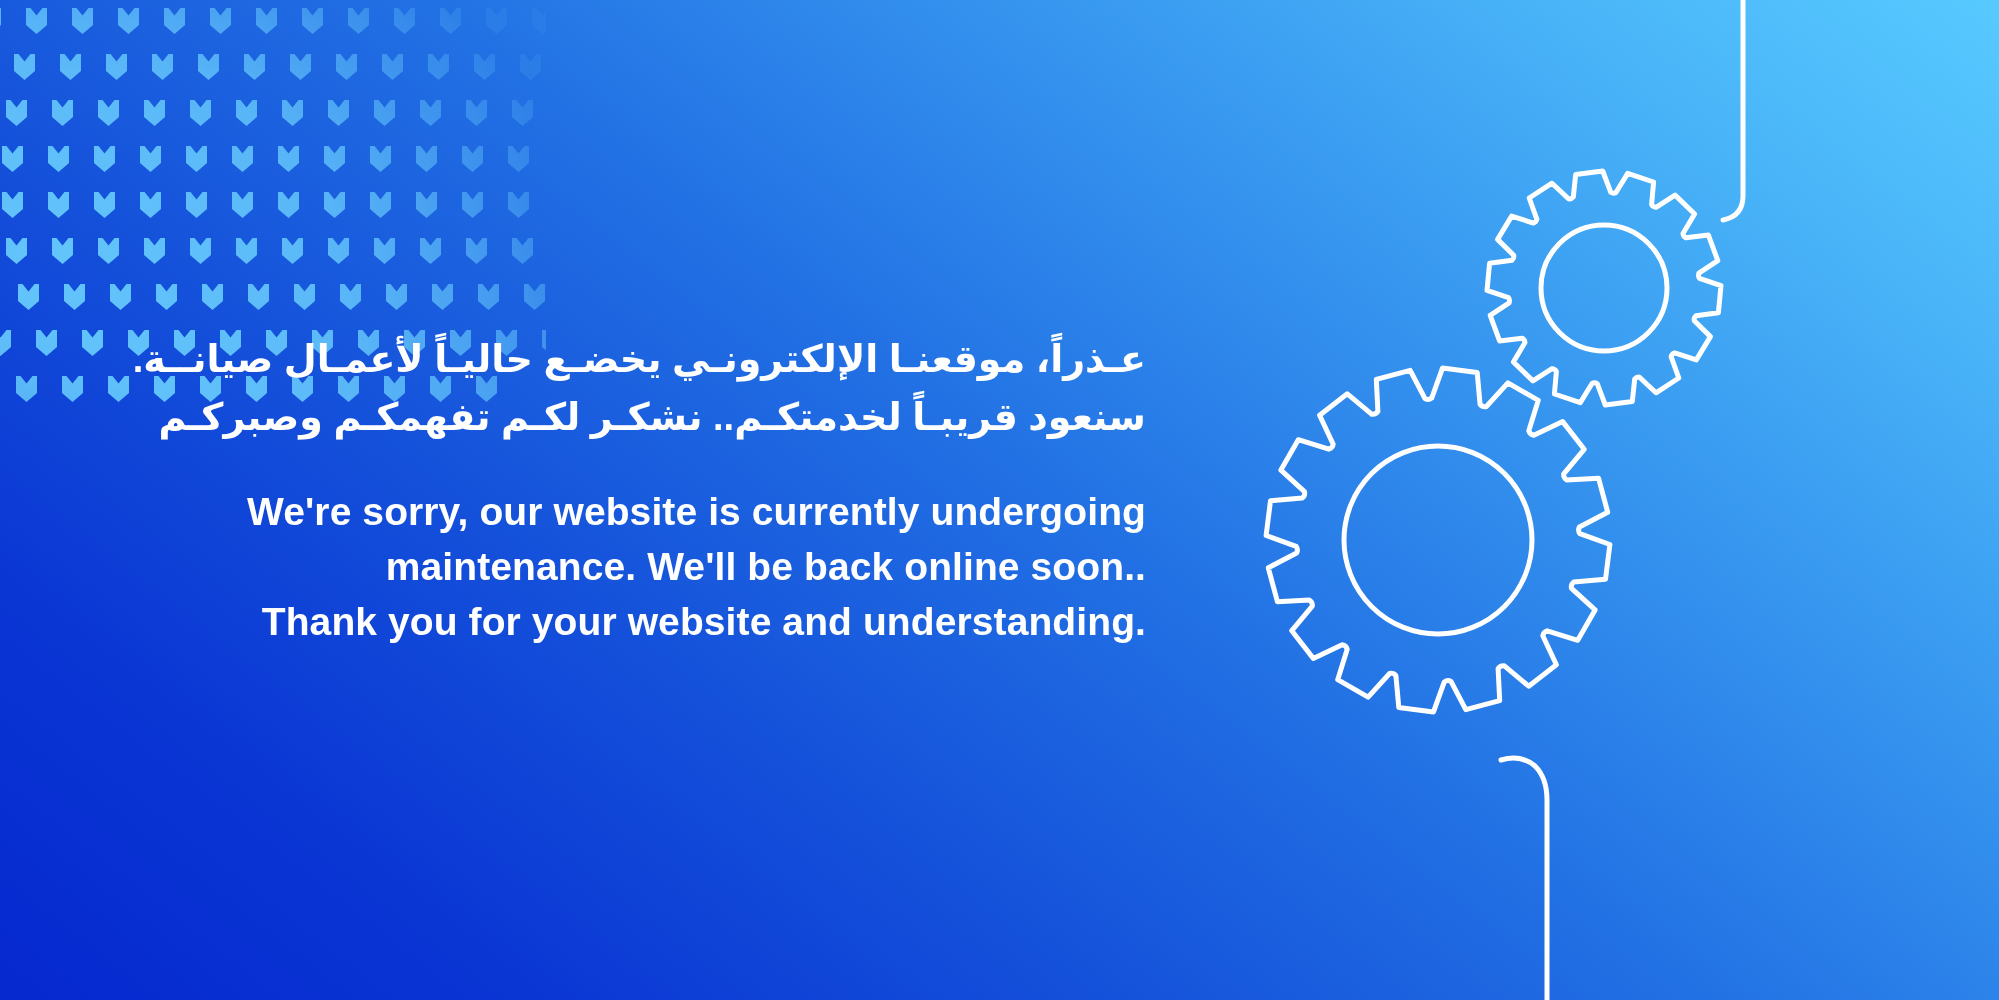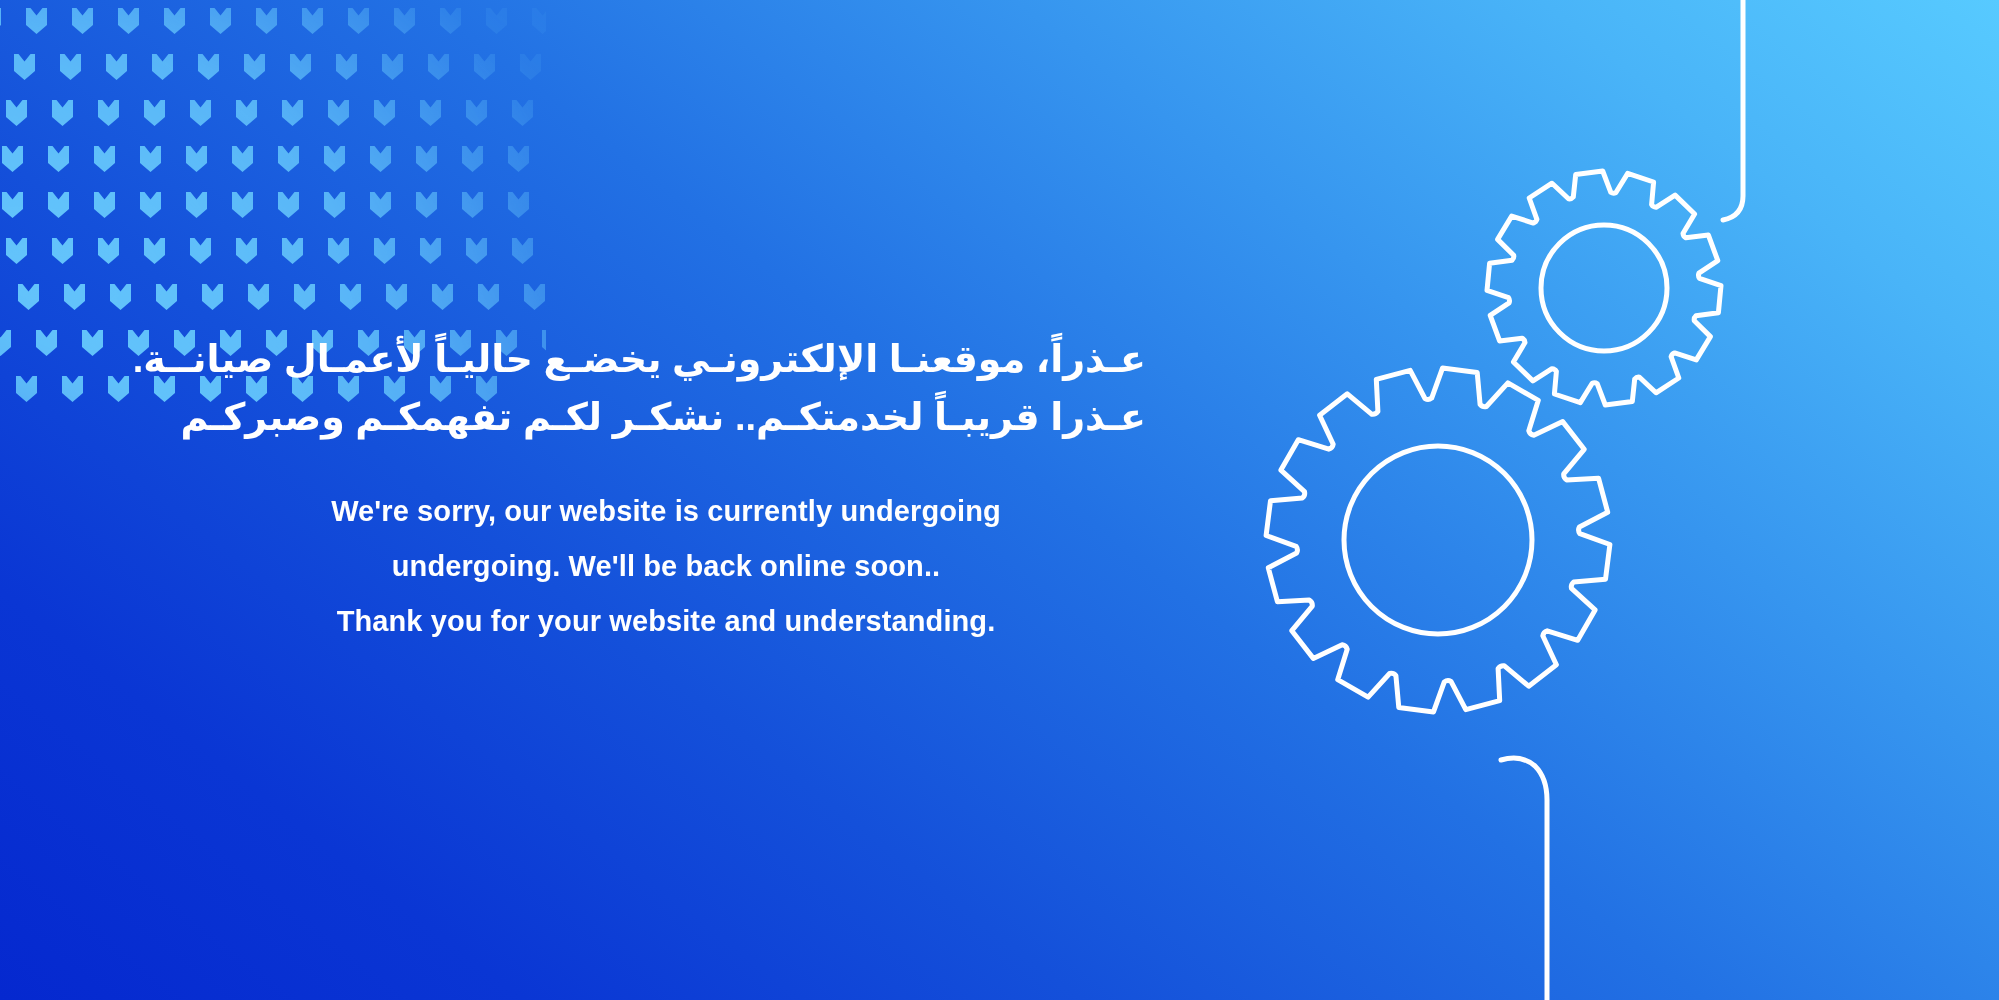--- a/index.html
+++ b/index.html
@@ -62,24 +62,24 @@
     line-height: 58px;
     letter-spacing: 0px;
     white-space: nowrap;
   }
   .ar-line { display: block; }
 
   .en-block {
     margin-top: 38px;
     color: #ffffff;
     font-weight: 700;
-    font-size: 29px;
+    font-size: 39px;
     line-height: 55px;
     letter-spacing: 0.1px;
-    text-align: center;
+    text-align: right;
     white-space: nowrap;
   }
   .en-line { display: block; }
 </style>
 </head>
 <body>
 
 <div id="page">
 
   <svg id="chevron-field" viewBox="0 0 560 430" width="560" height="430" aria-hidden="true">
@@ -286,24 +286,24 @@
       <circle cx="1438" cy="540" r="94" stroke-width="5"></circle>
 
       <path d="M1501,760 Q1521,754 1535,766 Q1547,778 1547,800 L1547,1004"></path>
     </g>
   </svg>
 
   <div id="message-block">
 
     <div class="ar-block" lang="ar" dir="rtl">
       <span class="ar-line">عـذراً، موقعنـا الإلكترونـي يخضـع حاليـاً لأعمـال صيانــة.</span>
-      <span class="ar-line">عـذرا قريبـاً لخدمتكـم.. نشكـر لكـم تفهمكـم وصبركـم</span>
+      <span class="ar-line">سنعود قريبـاً لخدمتكـم.. نشكـر لكـم تفهمكـم وصبركـم</span>
     </div>
 
     <div class="en-block" lang="en" dir="ltr">
       <span class="en-line">We're sorry, our website is currently undergoing</span>
-      <span class="en-line">undergoing. We'll be back online soon..</span>
+      <span class="en-line">maintenance. We'll be back online soon..</span>
       <span class="en-line">Thank you for your website and understanding.</span>
     </div>
 
   </div>
 
 </div>
 
 </body></html>

